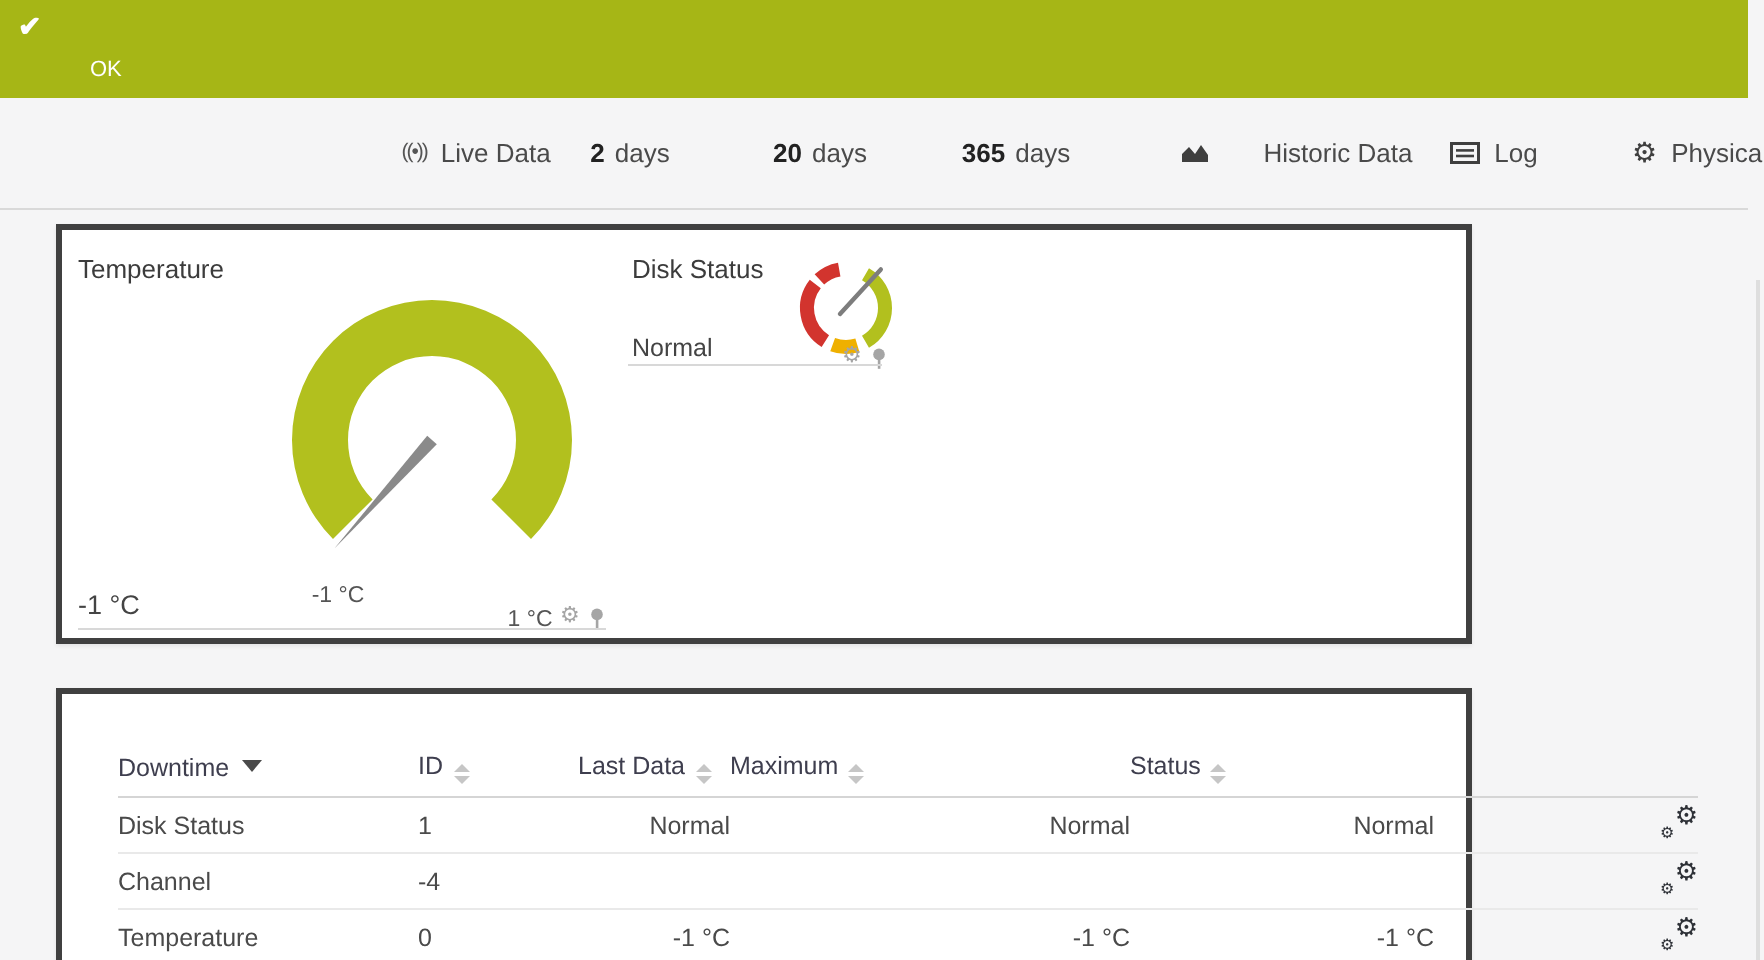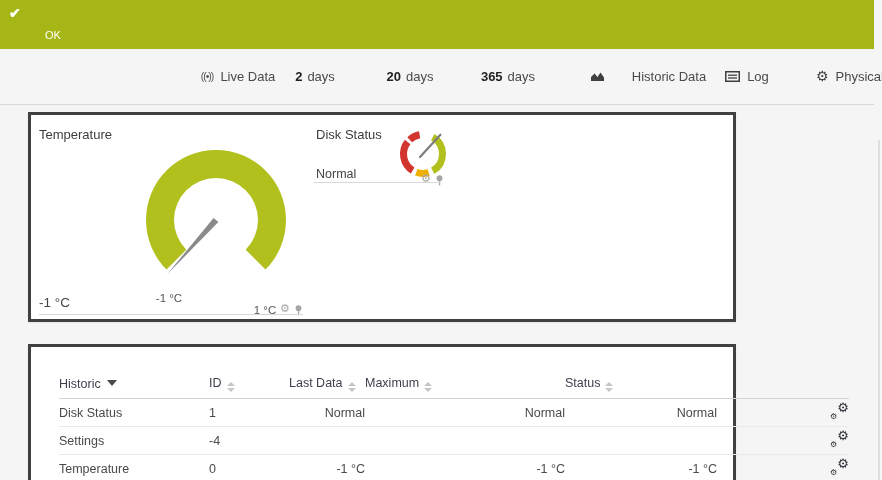--- a/index.html
+++ b/index.html
@@ -161,21 +161,21 @@
         <col style="width:150px">
           <col style="width:80px">
           <col style="width:76px">
         <col style="width:200px">
           <col style="width:152px">
           <col style="width:132px">
       </colgroup>
       <tbody>
           <tr>
         <th>
-          <span>Historic</span><span class="sort-desc"></span>
+          <span>Downtime</span><span class="sort-desc"></span>
         </th>
         <th>
           <span>ID</span><span class="sort-both">
                 <i class="up"></i>
                 <i class="dn"></i>
               </span>
         </th>
         <th class="r">
           <span>Last Data</span><span class="sort-both">
                 <i class="up"></i>
@@ -198,21 +198,21 @@
       </tr>
       <tr>
         <td>Disk Status</td>
         <td>1</td>
         <td class="r">Normal</td>
         <td class="r">Normal</td>
         <td class="r">Normal</td>
         <td class="iconcol"><span class="gears"><span class="g-big">⚙</span><span class="g-small">⚙</span></span></td>
       </tr>
       <tr>
-        <td>Settings</td>
+        <td>Channel</td>
         <td>-4</td>
         <td class="r"></td>
         <td class="r"></td>
         <td class="r"></td>
         <td class="iconcol"><span class="gears"><span class="g-big">⚙</span><span class="g-small">⚙</span></span></td>
       </tr>
       <tr>
         <td>Temperature</td>
         <td>0</td>
         <td class="r">-1 °C</td>

